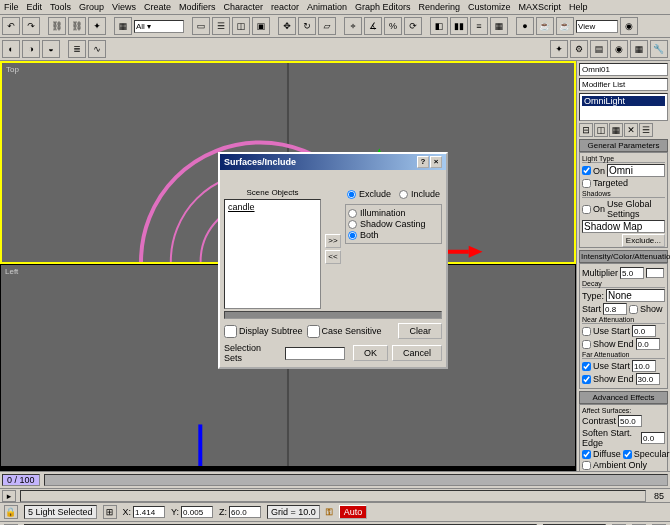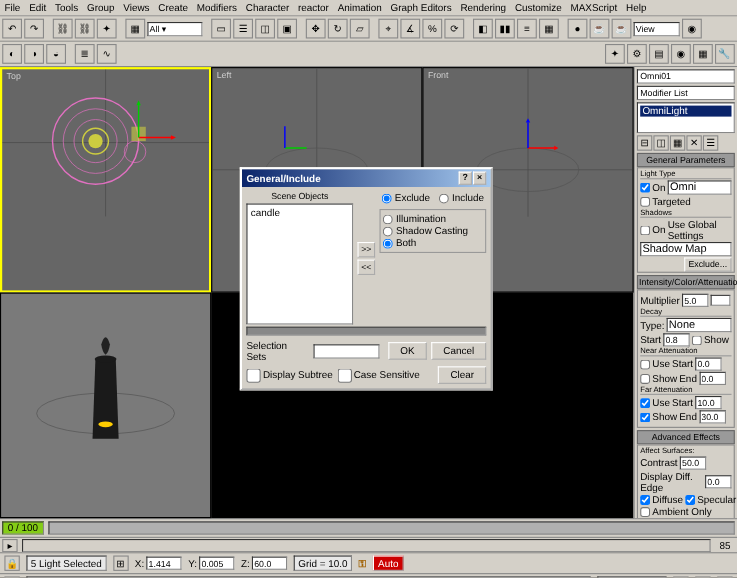--- a/index.html
+++ b/index.html
@@ -3,46 +3,46 @@
 <meta charset="utf-8">
 <style>
 * { margin: 0; padding: 0; box-sizing: border-box; font-family: Tahoma, sans-serif; font-size: 9px; }
 body { background: #d4d0c8; width: 670px; height: 525px; overflow: hidden; position: relative; }
 .menubar { background: #d4d0c8; padding: 2px 4px; display: flex; gap: 8px; border-bottom: 1px solid #888; }
 .menubar span { cursor: default; }
 .toolbar { background: #d4d0c8; padding: 2px; display: flex; gap: 2px; border-bottom: 1px solid #888; align-items: center; }
 .tb-btn { width: 18px; height: 18px; background: #d4d0c8; border: 1px solid #888; display: inline-flex; align-items: center; justify-content: center; }
 .tb-sep { width: 4px; height: 18px; }
 .viewport-area { display: flex; height: 410px; }
-.viewports { width: 576px; display: grid; grid-template-columns: 1fr 1fr 1fr; grid-template-rows: 1fr 1fr; background: #000; }
+.viewports { width: 576px; display: grid; grid-template-columns: 1fr; grid-template-rows: 1fr 1fr; background: #000; }
 .viewport { background: #666; border: 1px solid #000; position: relative; overflow: hidden; }
 .viewport.active { border: 2px solid #ff0; }
 .vp-label { position: absolute; top: 2px; left: 4px; color: #ccc; font-size: 8px; }
 .vp-grid { position: absolute; inset: 0; }
 .side-panel { width: 94px; background: #d4d0c8; border-left: 1px solid #888; padding: 2px; overflow: hidden; }
 .side-dropdown { width: 100%; background: #fff; border: 1px inset #888; padding: 1px 2px; margin-bottom: 2px; font-size: 8px; }
 .rollout-header { background: #9a9a9a; text-align: center; padding: 1px; border: 1px solid #666; font-size: 8px; margin-top: 2px; }
 .rollout-body { background: #d4d0c8; padding: 2px; border: 1px solid #888; font-size: 8px; }
 .rollout-body label { display: flex; align-items: center; gap: 2px; margin: 1px 0; }
 .rollout-body input[type=checkbox] { width: 9px; height: 9px; }
 .rollout-body .field-row { display: flex; align-items: center; gap: 2px; margin: 1px 0; }
 .rollout-body .num-input { width: 24px; height: 12px; background: #fff; border: 1px inset #888; font-size: 8px; padding: 0 1px; }
 .rollout-body .btn { background: #d4d0c8; border: 1px outset #fff; padding: 1px 3px; font-size: 8px; }
 .rollout-body .dropdown { background: #fff; border: 1px inset #888; padding: 0 1px; flex: 1; font-size: 10px; }
 .color-swatch { width: 18px; height: 10px; background: #fff; border: 1px inset #888; }
 .dialog { position: absolute; top: 152px; left: 218px; width: 230px; background: #d4d0c8; border: 2px outset #fff; z-index: 100; }
 .dialog-title { background: linear-gradient(to right, #0a246a, #a6caf0); color: #fff; padding: 2px 4px; display: flex; justify-content: space-between; align-items: center; font-weight: bold; font-size: 9px; }
 .dialog-title .ctrls { display: flex; gap: 1px; }
 .dialog-title .ctrl { width: 12px; height: 12px; background: #d4d0c8; border: 1px outset #fff; color: #000; font-size: 8px; text-align: center; line-height: 10px; }
 .dialog-body { padding: 4px; }
-.dialog-cols { display: flex; gap: 4px; }
+.dialog-cols { display: flex; gap: 4px; margin-top: 14px; }
 .dialog-col { flex: 1; }
 .dialog-label { text-align: center; margin-bottom: 2px; font-size: 8px; }
 .listbox { background: #fff; border: 1px inset #888; height: 110px; padding: 2px; font-size: 8px; overflow: auto; }
-.listbox .item { padding: 0 1px; }
+.listbox .item { padding: 0 1px; text-decoration: underline; }
 .listbox .item.sel { background: #0a246a; color: #fff; }
 .radio-group { margin-bottom: 4px; }
 .radio-group label { display: flex; align-items: center; gap: 3px; font-size: 8px; margin: 1px 0; }
 .radio-group input { width: 9px; height: 9px; }
 .mid-btns { display: flex; flex-direction: column; gap: 2px; justify-content: center; }
 .mid-btn { width: 16px; height: 14px; background: #d4d0c8; border: 1px outset #fff; font-size: 8px; }
 .dialog-bottom { display: flex; align-items: center; gap: 4px; margin-top: 4px; }
 .dialog-bottom label { display: flex; align-items: center; gap: 2px; font-size: 8px; }
 .dlg-btn { padding: 2px 10px; background: #d4d0c8; border: 1px outset #fff; font-size: 9px; }
 .timeline { background: #d4d0c8; border-top: 1px solid #888; padding: 2px; display: flex; align-items: center; gap: 4px; font-size: 8px; }
@@ -262,41 +262,41 @@
     </div>
 
     <div class="rollout-header">Advanced Effects</div>
     <div class="rollout-body">
       <div style="font-size:7px">Affect Surfaces:</div>
       <div class="field-row">
           <span>Contrast</span>
           <input class="num-input" value="50.0" style="">
         </div>
       <div class="field-row">
-          <span>Display Diff. Edge</span>
+          <span>Soften Start. Edge</span>
           <input class="num-input" value="0.0" style="">
         </div>
       <label>
           <input type="checkbox" checked="" style="">
           <span>Diffuse</span> 
           <input type="checkbox" checked="" style="">
           <span>Specular</span>
         </label>
       <label>
           <input type="checkbox" style="">
           <span>Ambient Only</span>
         </label>
       <div style="font-size:7px;border-top:1px solid #999;margin-top:2px">Projector Map:</div>
     </div>
   </div>
 </div>
 
 <div class="dialog">
   <div class="dialog-title">
-    <span>General/Include</span>
+    <span>Surfaces/Include</span>
     <div class="ctrls">
       <span class="ctrl">?</span>
       <span class="ctrl">×</span>
     </div>
   </div>
   <div class="dialog-body">
     <div class="dialog-cols">
       <div class="dialog-col">
         <div class="dialog-label">Scene Objects</div>
         <div class="listbox">
@@ -329,43 +329,43 @@
             </label>
           <label>
               <input type="radio" name="mode" checked="" style="">
               <span>Both</span>
             </label>
         </div>
       </div>
     </div>
     <div style="background:#888;height:8px;margin-top:2px;border:1px inset #999"></div>
     <div class="dialog-bottom">
+      <label>
+          <input type="checkbox" style="">
+          <span>Display Subtree</span>
+        </label>
+      <label>
+          <input type="checkbox" style="">
+          <span>Case Sensitive</span>
+        </label>
+      <span style="flex:1"></span>
+      <button class="dlg-btn">Clear</button>
+    </div>
+    <div class="dialog-bottom">
       <span>Selection Sets</span>
       <span class="dropdown" style="width:60px;background:#fff;border:1px inset #888;height:13px"></span>
       <span style="flex:1"></span>
       <button class="dlg-btn">OK</button>
       <button class="dlg-btn">Cancel</button>
     </div>
-    <div class="dialog-bottom">
-      <label>
-          <input type="checkbox" style="">
-          <span>Display Subtree</span>
-        </label>
-      <label>
-          <input type="checkbox" style="">
-          <span>Case Sensitive</span>
-        </label>
-      <span style="flex:1"></span>
-      <button class="dlg-btn">Clear</button>
-    </div>
   </div>
 </div>
 
 <div class="timeline">
-  <span style="background:#84cc16;border:1px inset #888;padding:0 4px">0 / 100</span>
+  <span style="background:#c4b5fd;border:1px inset #888;padding:0 4px">0 / 100</span>
   <div class="track"></div>
 </div>
 <div class="timeline" style="height:14px">
   <span class="tb-btn" style="width:14px;height:12px">▸</span>
   <div class="track" style="background:#d4d0c8"></div>
   <span style="padding:0 4px">85</span>
 </div>
 
 <div class="statusbar">
   <span class="tb-btn" style="width:14px;height:14px">🔒</span>

